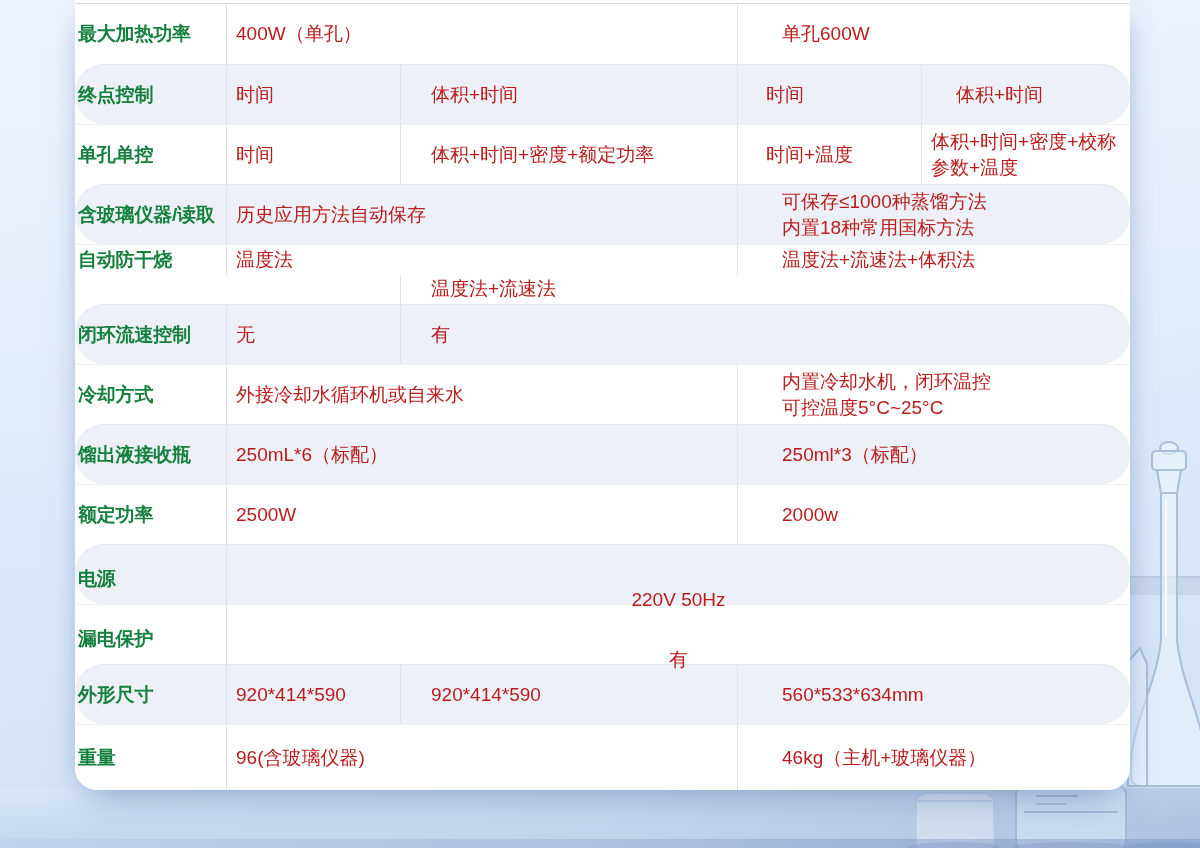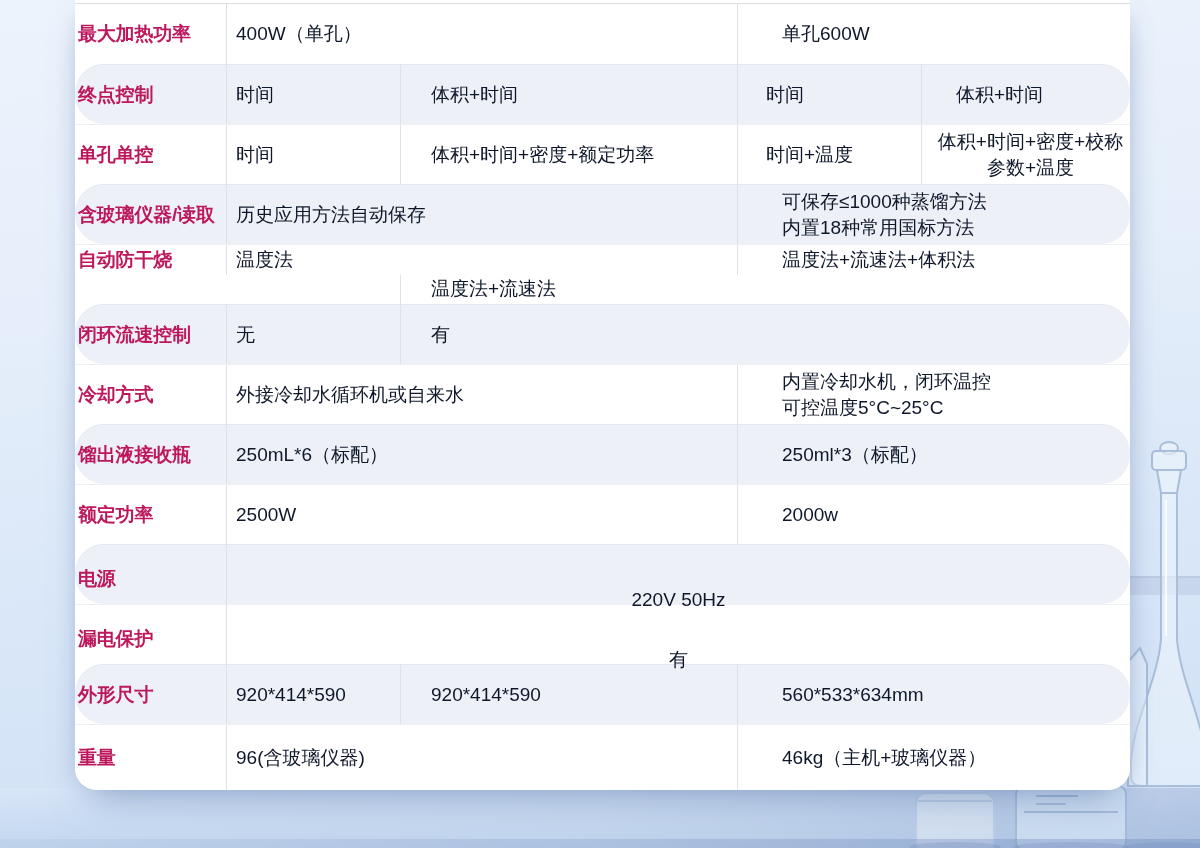--- a/index.html
+++ b/index.html
@@ -44,40 +44,40 @@
     height:60px;
     background:#ffffff;
   }
   .row.stripe { background:#edf1f7;border-radius:29px; }
   .row + .row { border-top:1px solid rgba(206,213,224,.35); }
   .row:last-child { height:66px; }
 
   .cell {
     display:flex; align-items:center;
     font-size:19px; line-height:26px;
-    color:#0f172a;
+    color:#b91c1c;
     white-space:pre-line;
   }
   .cell.label {
     grid-column:1;
-    color:#be185d; font-weight:bold;
+    color:#15803d; font-weight:bold;
     padding-left:3px;
     border-right:1px solid #dde2ea;
     letter-spacing:-0.2px;
   }
   .c2    { grid-column:2;   padding-left:9px;  }
   .c3    { grid-column:3;   padding-left:30px; }
   .c4    { grid-column:4;   padding-left:28px; }
   .c5    { grid-column:5;   padding-left:30px; }
   .c23   { grid-column:2/4; padding-left:9px;  }
   .c45   { grid-column:4/6; padding-left:44px; }
   .c2345 { grid-column:2/6;margin-top:42px; }
   .bl { border-left:1px solid #dde2ea; }
   .center { justify-content:center; padding-left:0; }
-  .pad-tight { padding-left:9px;text-align:center; }
+  .pad-tight { padding-left:9px; }
   .pad-wide  { padding-left:34px; }
 </style>
 </head>
 <body>
 
 <div class="photo-band"></div>
 
 <svg class="decor-svg" width="1200" height="848" viewBox="0 0 1200 848">
 
   <rect x="1128" y="576" width="72" height="19" fill="rgba(148,166,194,0.22)"></rect>

